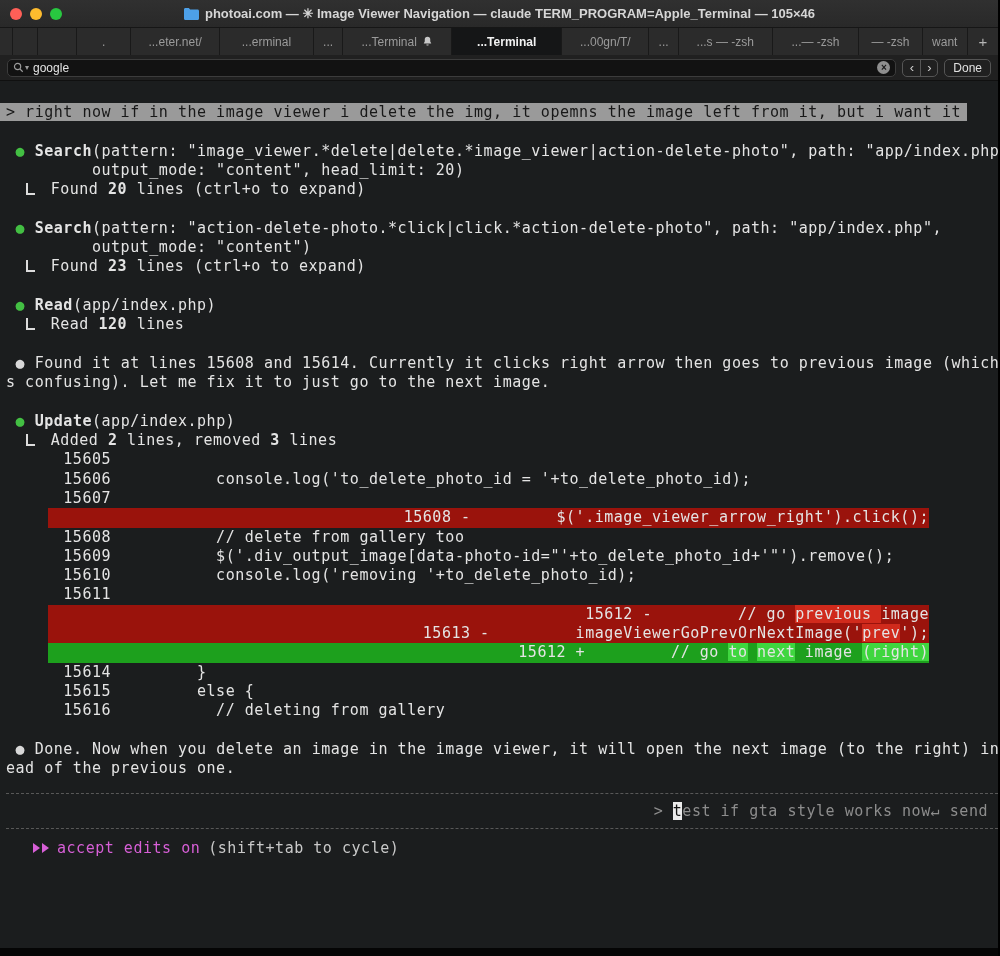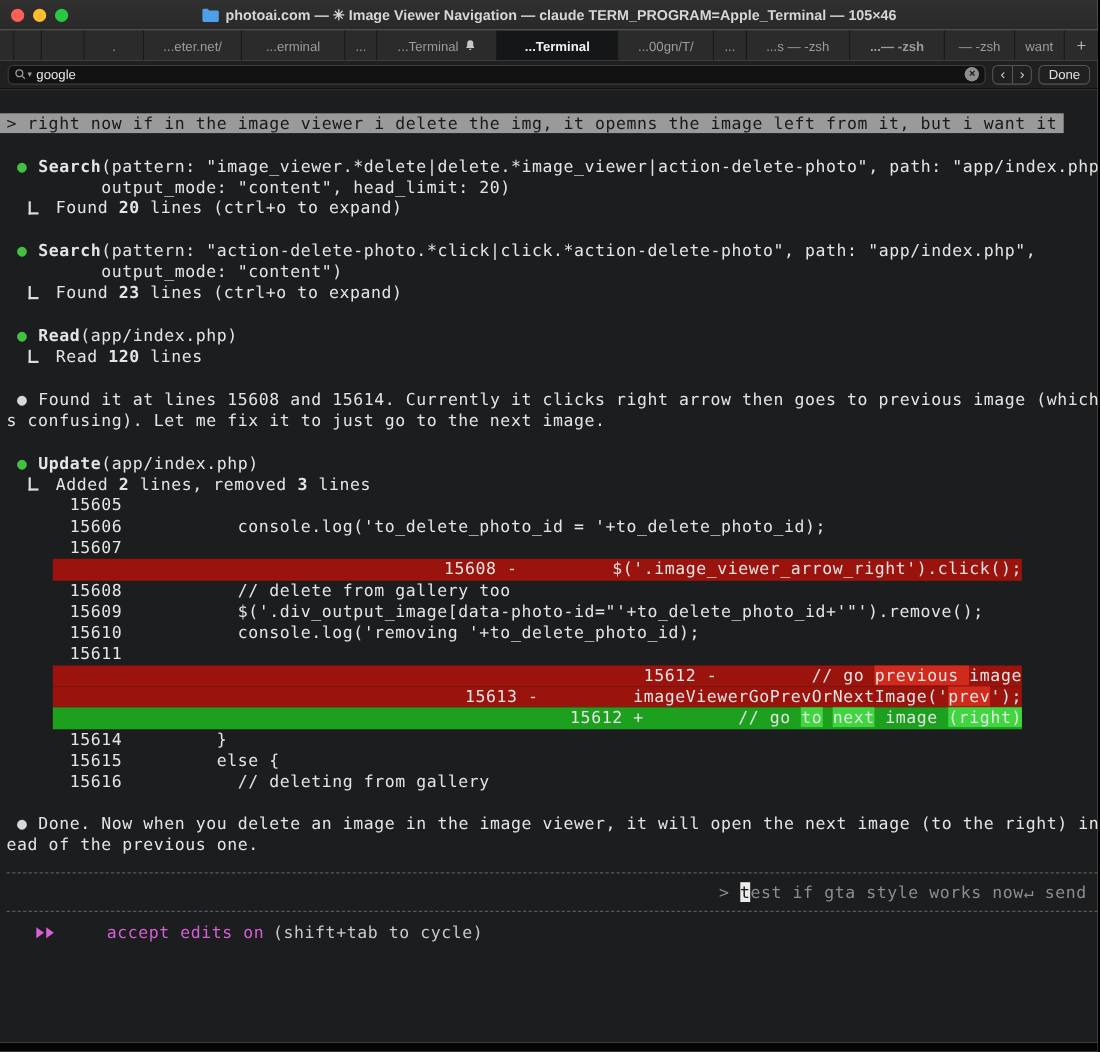--- a/index.html
+++ b/index.html
@@ -50,21 +50,21 @@
   .hlg { background:#3fd63f; }
   .corner { display:inline-block; width:9px; height:12px; border-left:2px solid #dcdcdc; border-bottom:2px solid #dcdcdc; margin:3px 6px 0 1px; }
 
   
   .inputbox { margin:15px 0 0 0; border-top:1px dashed #585858; border-bottom:1px dashed #585858; padding:8px 10px; display:flex; justify-content:flex-end; align-items:center; font-family:"DejaVu Sans Mono", monospace; font-size:15px; letter-spacing:.52px; color:#8d8d8d; height:36px; }
   .cursor { background:#ebebeb; color:#141414; }
   .sendlabel { color:#8d8d8d; }
   .statusline { margin:10px 0 0 27px; font-family:"DejaVu Sans Mono", monospace; font-size:15px; letter-spacing:.52px; display:flex; align-items:center; gap:8px; }
   .ff { display:flex; gap:2px; }
   .ff i { width:0; height:0; border-top:5px solid transparent; border-bottom:5px solid transparent; border-left:7px solid #d75fd7; }
-  .mag-t { color:#d75fd7;margin-left:40px; }
+  .mag-t { color:#d75fd7; }
   .hint { color:#c9c9c9; }
   .bottom-strip { flex:0 0 8px; background:#050505; }
 </style>
 </head>
 <body>
 
 <div class="window">
 
   <div class="titlebar">
     <div class="lights">
@@ -114,21 +114,21 @@
         </div>
         <div class="tab" style="width: 88px;">
           <span>...00gn/T/</span>
         </div>
         <div class="tab" style="width: 30px;">
           <span>...</span>
         </div>
         <div class="tab" style="width: 95px;">
           <span>...s — -zsh</span>
         </div>
-        <div class="tab" style="width: 88px; font-weight: bold;">
+        <div class="tab" style="width: 88px;">
           <span>...— -zsh</span>
         </div>
         <div class="tab" style="width: 64px;">
           <span>— -zsh</span>
         </div>
         <div class="tab" style="width: 46px;">
           <span>want</span>
         </div>
       </div>
     <div class="newtab">+</div>

